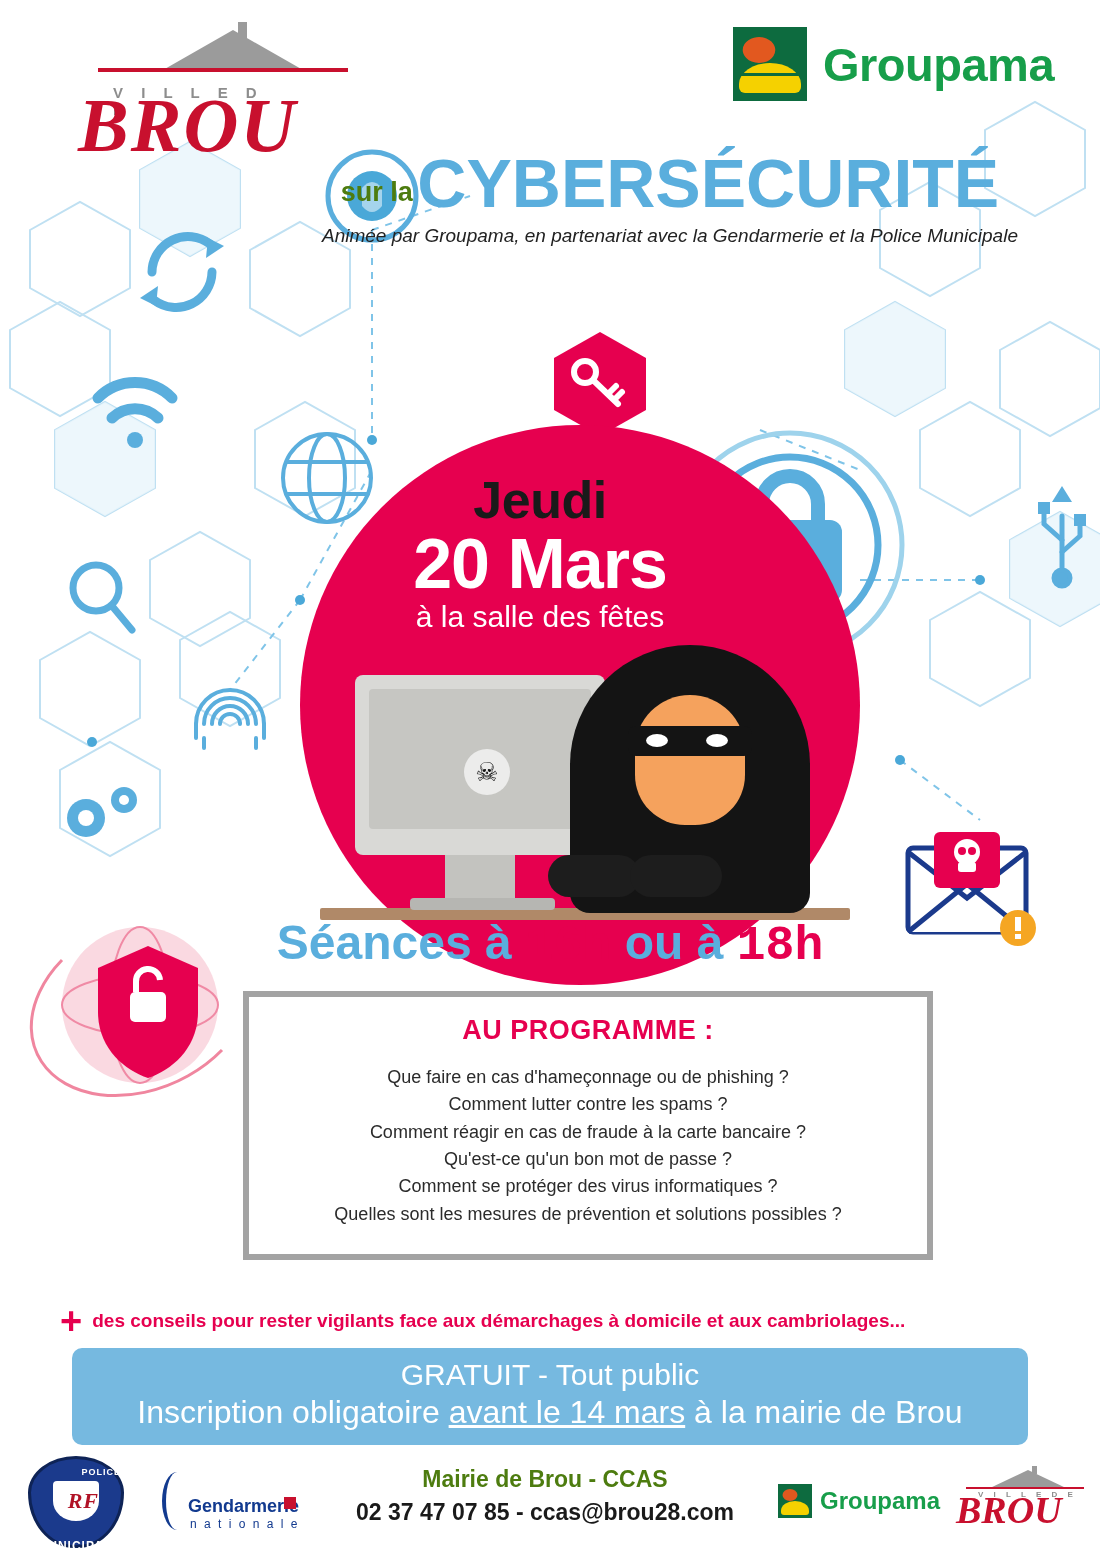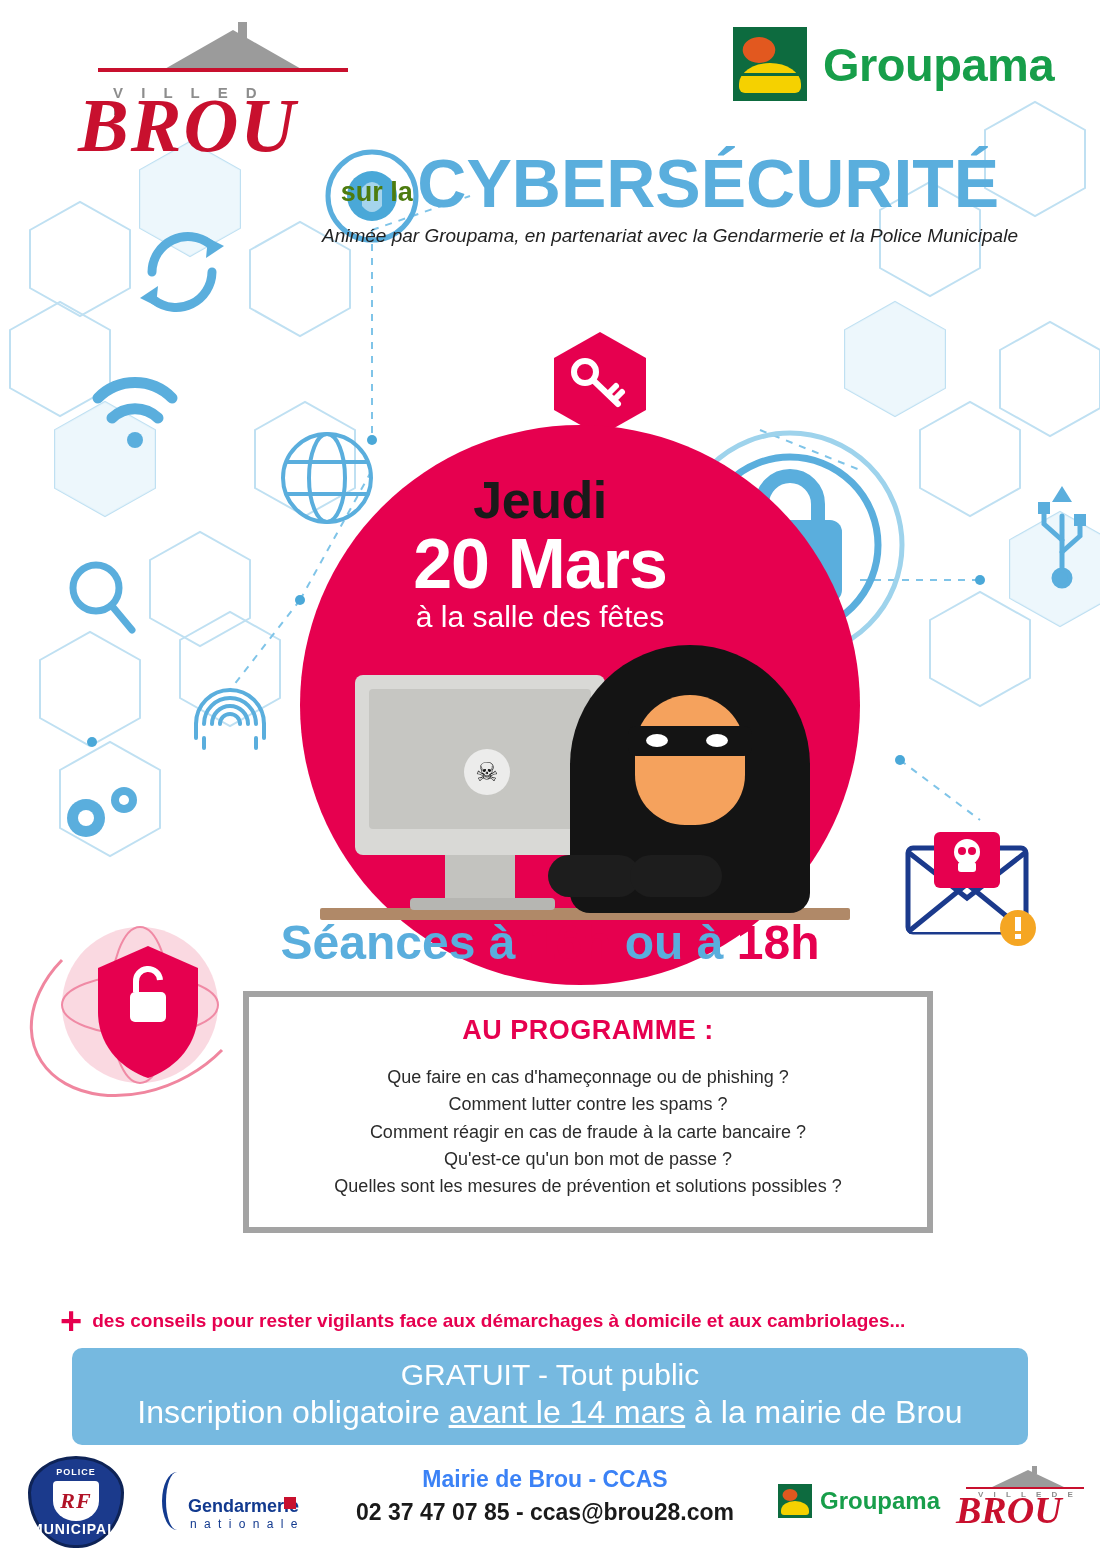--- a/index.html
+++ b/index.html
@@ -293,21 +293,21 @@
   #seances {
     position: absolute;
     left: 0;
     top: 915px;
     width: 1100px;
     text-align: center;
     font-size: 48px;
     font-weight: bold;
   }
   #seances .blue { color: #5aaedd; }
-  #seances .pink { color: #e6004f; }
+  #seances .pink { color: #e6004f; font-family: Liberation Mono, monospace; }
 
   
   #programme {
     position: absolute;
     left: 243px;
     top: 991px;
     width: 690px;
     border: 6px solid #a3a3a3;
     padding: 18px 10px 26px 10px;
     box-sizing: border-box;
@@ -387,21 +387,21 @@
   #police-badge {
     position: absolute;
     left: 28px;
     top: 8px;
     width: 96px;
     height: 92px;
     background: #1b3a8c;
     border-radius: 50% 50% 48% 48% / 40% 40% 60% 60%;
     border: 3px solid #0e2356;
     color: #ffffff;
-    text-align: center;
+    text-align: right;
     font-size: 9px;
     font-weight: bold;
     letter-spacing: 1px;
     padding-top: 8px;
     box-sizing: border-box;
   }
   #police-badge .inner {
     margin: 4px auto 0 auto;
     width: 46px;
     height: 40px;
@@ -456,21 +456,21 @@
   #footer-contact {
     position: absolute;
     left: 330px;
     top: 18px;
     width: 430px;
     text-align: center;
   }
   #footer-contact .c1 {
     font-size: 23px;
     font-weight: bold;
-    color: #3b82f6;
+    color: #4d7c0f;
   }
   #footer-contact .c2 {
     font-size: 23px;
     font-weight: bold;
     color: #1a1a1a;
     margin-top: 6px;
   }
   #footer-groupama {
     position: absolute;
     left: 778px;
@@ -730,41 +730,42 @@
     <span class="blue">Séances à </span><span class="pink">16h</span><span class="blue"> ou à </span><span class="pink">18h</span>
   </div>
 
   <div id="programme">
     <h2>AU PROGRAMME :</h2>
     <ul>
       <li>Que faire en cas d'hameçonnage ou de phishing ?</li>
       <li>Comment lutter contre les spams ?</li>
       <li>Comment réagir en cas de fraude à la carte bancaire ?</li>
       <li>Qu'est-ce qu'un bon mot de passe ?</li>
+      <li>Comment se protéger des virus informatiques ?</li>
       <li>Quelles sont les mesures de prévention et solutions possibles ?</li>
     </ul>
   </div>
 
   <div id="plusline">
     <span class="plus">+</span>
     <span class="txt">des conseils pour rester vigilants face aux démarchages à domicile et aux cambriolages...</span>
   </div>
 
   <div id="banner">
     <div class="l1">GRATUIT - Tout public</div>
     <div class="l2">
       <span>Inscription obligatoire </span><u>avant le 14 mars</u><span> à la mairie de Brou</span>
     </div>
   </div>
 
   <div id="footer">
     <div id="police-badge">
       <div>POLICE</div>
       <div class="inner">RF</div>
-      <div style="font-size:14px;margin-top:0">MUNICIPALE</div>
+      <div style="font-size:12px;margin-top:18px">MUNICIPALE</div>
     </div>
 
     <div id="gendarmerie">
       <div class="flame"></div>
       <div class="g1">Gendarmerie</div>
       <div class="g2">n a t i o n a l e</div>
       <div class="sq"></div>
     </div>
 
     <div id="footer-contact">

